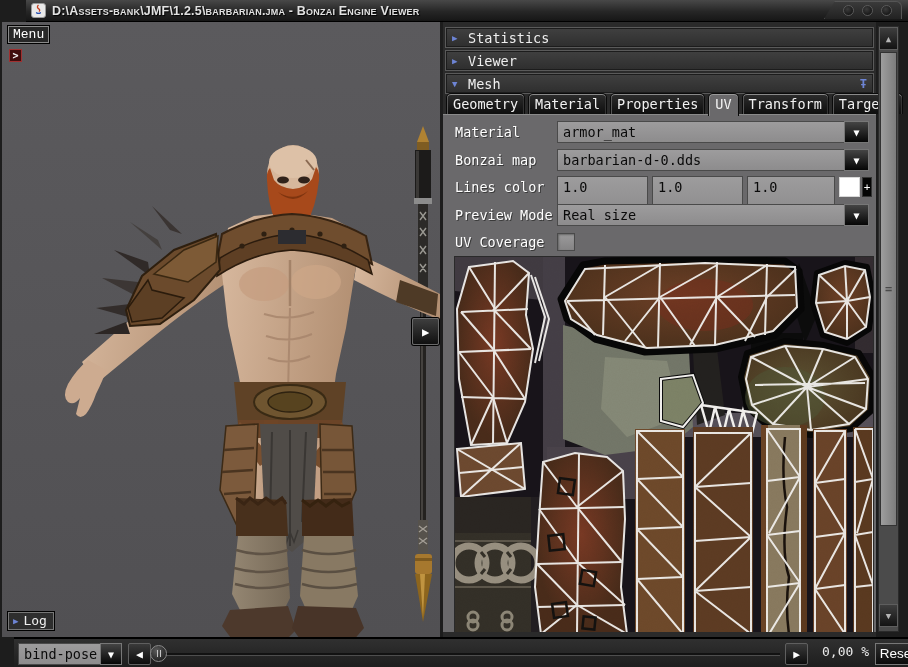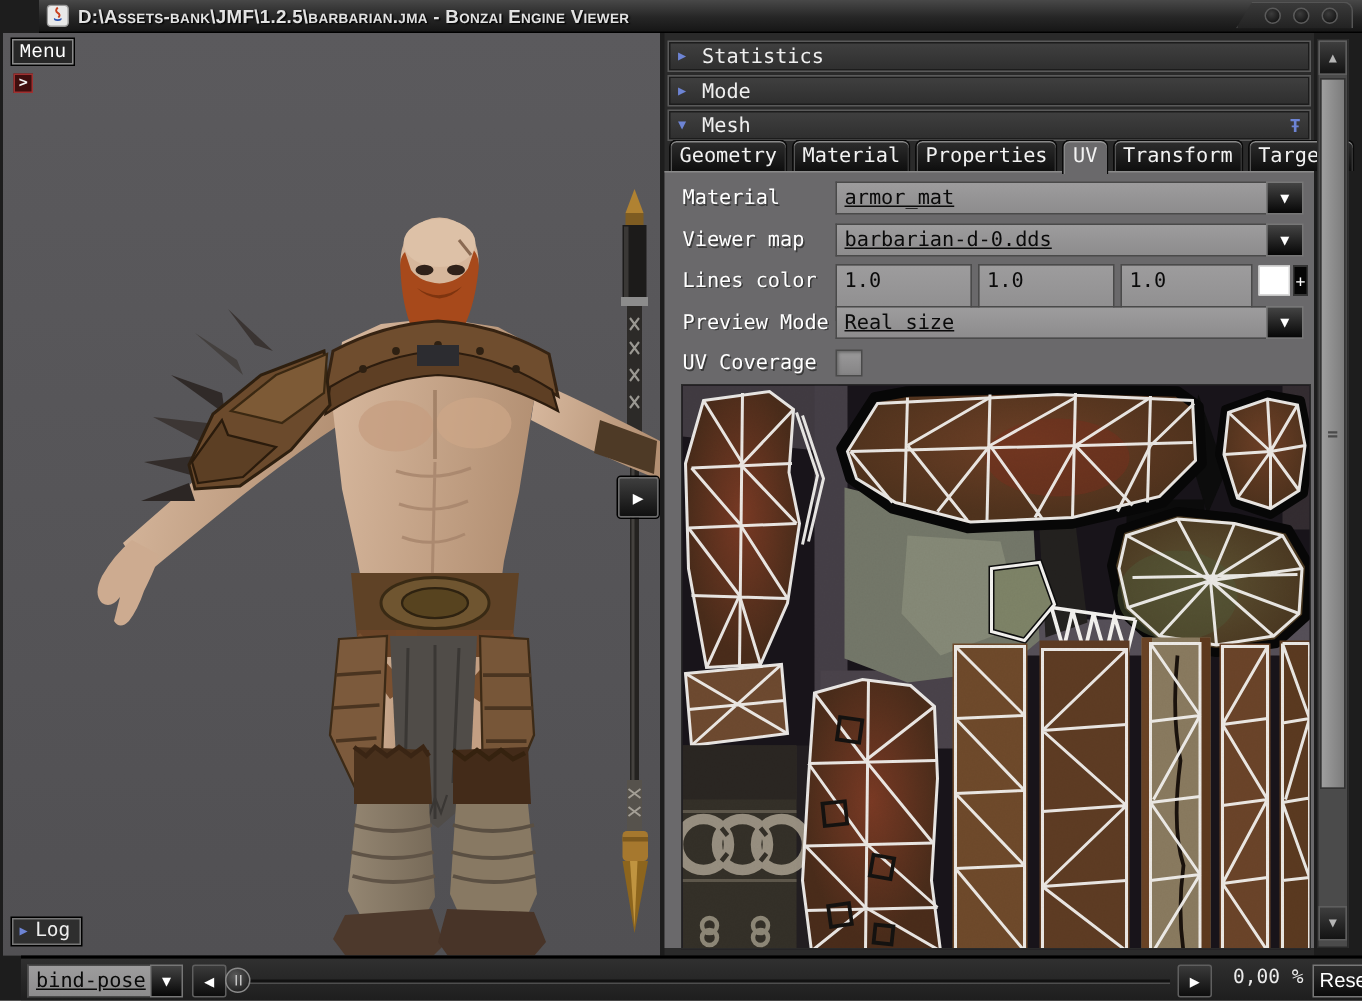--- a/index.html
+++ b/index.html
@@ -90,21 +90,21 @@
   .frow{ position:absolute; left:0; height:22px; width:100%; }
   .flabel{
     position:absolute; left:12px; top:0; color:#fff; font-size:13.5px; line-height:22px;
     text-shadow:1px 1px 0 #3a3a3a;
   }
   .dd{ position:absolute; left:114px; top:0; width:312px; height:22px; display:flex; }
   .dd-text{
     flex:1; background:linear-gradient(#9d9c9d,#8d8c8d);
     border:1px solid #4a4a4a; border-right:none;
     color:#0a0a0a; font-size:13.5px; line-height:20px; padding:0 5px;
-    white-space:nowrap; overflow:hidden;text-decoration:underline;
+    white-space:nowrap; overflow:hidden;
   }
   .dd-btn{
     width:25px; background:linear-gradient(#444,#060606);
     border:1px solid #777; display:flex; align-items:center; justify-content:center;
     color:#fff; font-size:10px;
   }
   .num-in{
     position:absolute; top:0; height:38px; background:linear-gradient(#9d9c9d,#8d8c8d);
     border:1px solid #4a4a4a; color:#0a0a0a; font-size:13.5px; line-height:20px; padding:0 5px;
   }
@@ -315,21 +315,21 @@
 </div>
 
 <div class="panel">
 
   <div class="sect" style="top:5px">
     <span class="arrow">▶</span>
     <span>Statistics</span>
   </div>
   <div class="sect" style="top:28px">
     <span class="arrow">▶</span>
-    <span>Mode</span>
+    <span>Viewer</span>
   </div>
   <div class="sect" style="top:51px">
     <span class="arrow">▼</span>
     <span>Mesh</span>
     <span class="pin">Ŧ</span>
   </div>
 
   <div class="tabs">
     <div class="tab">Geometry</div>
     <div class="tab">Material</div>
@@ -345,21 +345,21 @@
       <span class="flabel">Material</span>
       <div class="dd">
         <div class="dd-text">armor_mat</div>
         <div class="dd-btn">
             <span>▼</span>
           </div>
       </div>
     </div>
 
     <div class="frow" style="top:34px">
-      <span class="flabel">Viewer map</span>
+      <span class="flabel">Bonzai map</span>
       <div class="dd">
         <div class="dd-text">barbarian-d-0.dds</div>
         <div class="dd-btn">
             <span>▼</span>
           </div>
       </div>
     </div>
 
     <div class="frow" style="top:61px">
       <span class="flabel">Lines color</span>

